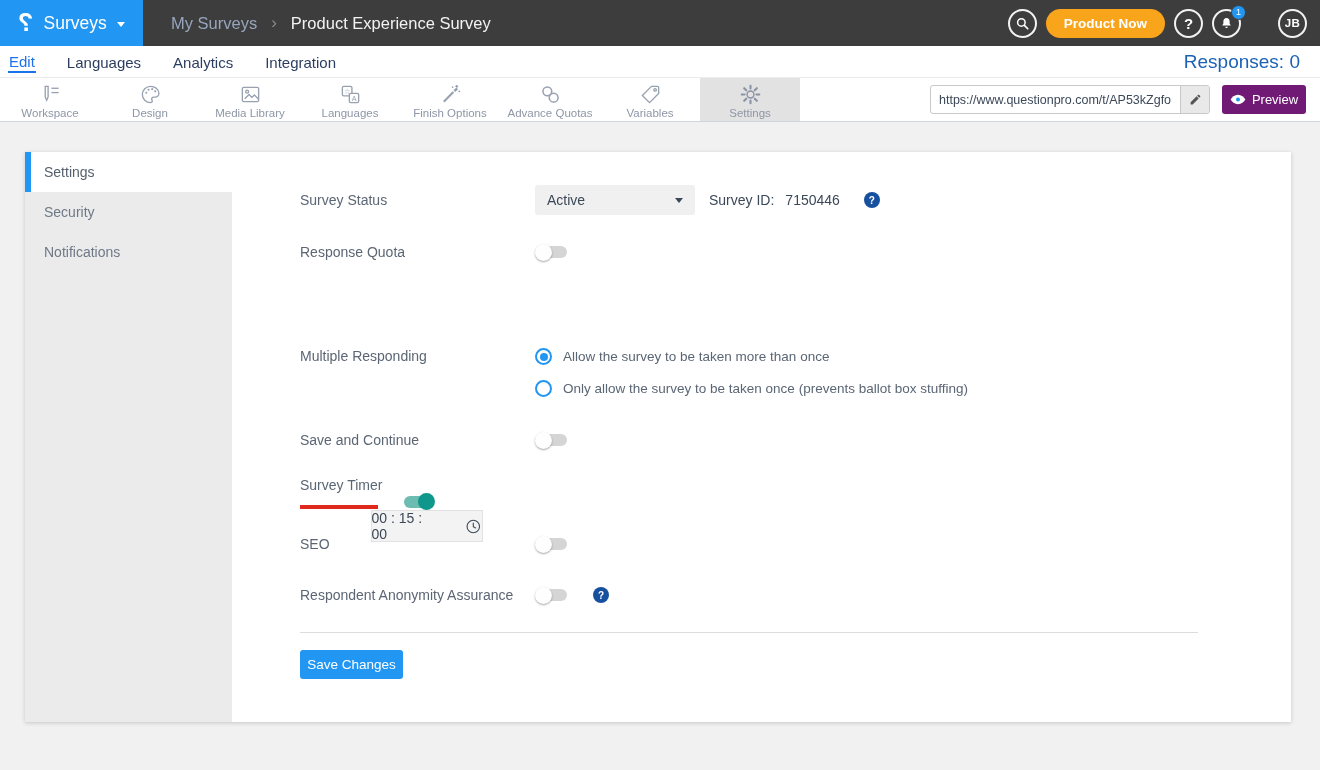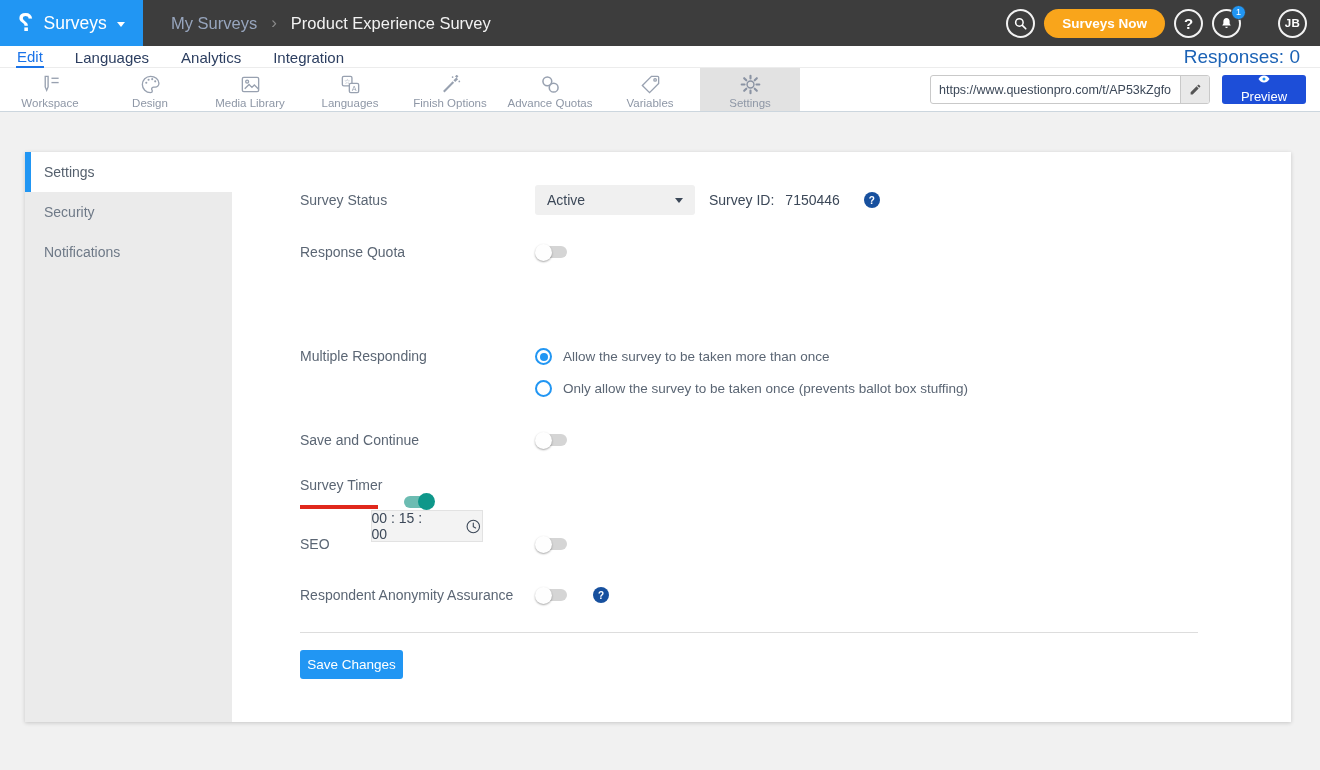--- a/index.html
+++ b/index.html
@@ -20,35 +20,35 @@
   .bc-current { color:#f2f2f2; }
   .topbar-right { margin-left:auto; display:flex; align-items:center; gap:9px; padding-right:13px; }
   .circ { width:29px; height:29px; border:2px solid #f2f2f2; border-radius:50%; display:flex; align-items:center; justify-content:center; color:#fff; cursor:pointer; flex-shrink:0; }
   .help-circ { font-size:15px; font-weight:bold; }
   .avatar { font-size:11.5px; font-weight:bold; letter-spacing:.5px;margin-left:28px; }
   .bell-wrap { position:relative; }
   .badge { position:absolute; top:-4px; right:-5px; width:15px; height:15px; background:#2196f3; border-radius:50%; color:#fff; font-size:9px; display:flex; align-items:center; justify-content:center; border:1.5px solid #3d3d3d; }
   .upgrade { height:29px; border-radius:15px; background:#f9a51b; color:#fff; font-weight:bold; font-size:13.5px; display:flex; align-items:center; padding:0 18px; cursor:pointer; }
 
   
-  .navrow { height:22px; background:#fff; display:flex; align-items:center; padding-left:16px; border-bottom:1px solid #ececec;text-align:right; }
+  .navrow { height:32px; background:#fff; display:flex; align-items:center; padding-left:8px; border-bottom:1px solid #ececec;text-align:right; }
   .tab { font-size:15px; color:#2c3e60; margin-right:30px; cursor:pointer; padding:2px 1px 1px; }
   .tab.active { color:#1a73e8; border-bottom:2px solid #1a73e8; }
   .responses { margin-left:auto; padding-right:20px; font-size:19px; color:#1b62b5; }
 
   
   .toolbar { height:44px; background:#fff; display:flex; border-bottom:1px solid #ccd6de; position:relative; }
   .tool { width:100px; display:flex; flex-direction:column; align-items:center; justify-content:center; gap:1px; cursor:pointer; padding-top:2px; }
   .tool-label { font-size:11.5px; color:#8e97a6; white-space:nowrap; }
   .tool.active { background:#e2e2e2; }
   .url-group { position:absolute; right:14px; top:7px; display:flex; gap:12px; }
   .url-box { display:flex; width:280px; height:29px; border:1px solid #c9c9c9; border-radius:3px; background:#fff; overflow:hidden; }
   .url-input { flex:1; border:none; outline:none; padding:0 8px; font-size:12.5px; color:#3c4858; font-family:inherit; background:transparent; min-width:0; }
   .pencil-seg { width:29px; background:#e9e9e9; border-left:1px solid #c9c9c9; display:flex; align-items:center; justify-content:center; cursor:pointer; }
-  .preview-btn { width:84px; height:29px; background:#1d4ed8; border-radius:3px; color:#fff; font-size:13px; display:flex; align-items:center; justify-content:center; gap:6px; cursor:pointer;flex-direction:column; }
+  .preview-btn { width:84px; height:29px; background:#701a75; border-radius:3px; color:#fff; font-size:13px; display:flex; align-items:center; justify-content:center; gap:6px; cursor:pointer; }
 
   
   .card { position:absolute; left:25px; top:152px; width:1266px; height:570px; background:#fff; box-shadow:0 1px 4px rgba(0,0,0,.18); }
   .sidebar { position:absolute; left:0; top:0; width:207px; height:100%; background:#ebebeb; }
   .side-item { height:40px; display:flex; align-items:center; padding-left:19px; font-size:14px; color:#6e7987; cursor:pointer; }
   .side-item.active { background:#fff; color:#55606d; border-left:6px solid #2196f3; padding-left:13px; }
 
   .row { position:absolute; left:275px; display:flex; align-items:center; }
   .flabel { width:235px; font-size:14px; color:#5b6674; flex-shrink:0; }
   .r-status { top:33px; height:30px; }
@@ -101,21 +101,21 @@
       <span class="bc-sep">›</span>
       <span class="bc-current">Product Experience Survey</span>
     </div>
     <div class="topbar-right">
       <div class="circ">
         <svg width="15" height="15" viewBox="0 0 20 20">
             <circle cx="8.5" cy="8.5" r="5" fill="none" stroke="#fff" stroke-width="2"></circle>
             <line x1="12.5" y1="12.5" x2="17" y2="17" stroke="#fff" stroke-width="2.2" stroke-linecap="round"></line>
           </svg>
       </div>
-      <div class="upgrade">Surveys Now</div>
+      <div class="upgrade">Product Now</div>
       <div class="circ help-circ">?</div>
       <div class="bell-wrap">
         <div class="circ">
           <svg width="15" height="15" viewBox="0 0 24 24">
               <path d="M12 3c-3 0-5 2.3-5 5.5V12l-1.8 3h13.6L17 12V8.5C17 5.3 15 3 12 3z" fill="#fff"></path>
               <path d="M10 17a2 2 0 004 0z" fill="#fff"></path>
             </svg>
         </div>
         <div class="badge">1</div>
       </div>

